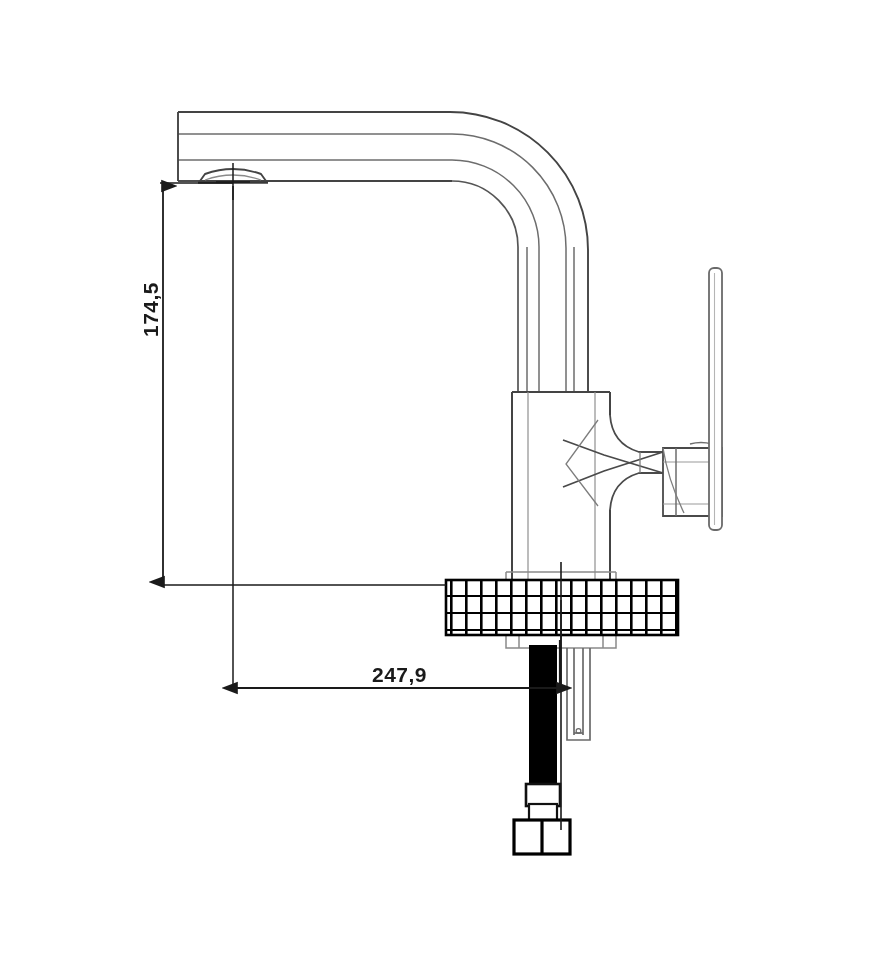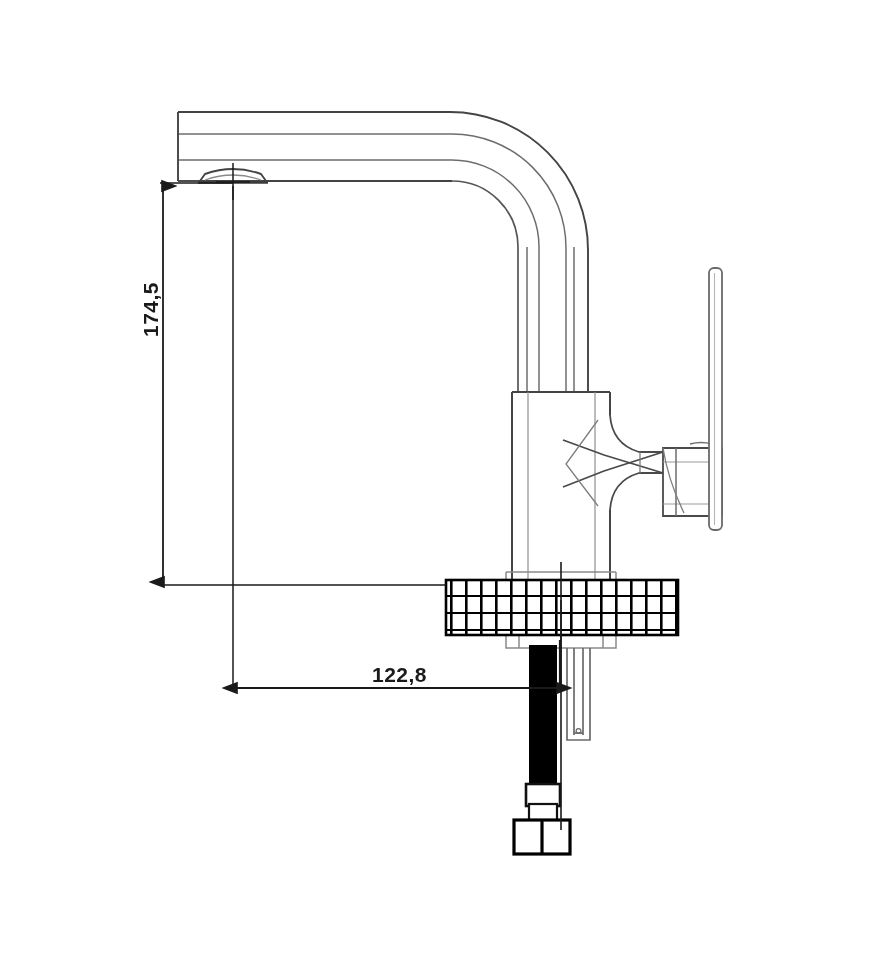--- a/index.html
+++ b/index.html
@@ -203,15 +203,15 @@
 
       <path d="M561 600 L561 685" stroke-width="1.5"></path>
 
       <path d="M236 688 L558 688" stroke-width="1.8" marker-start="url(#arrow-left)" marker-end="url(#arrow-right)"></path>
     </g>
 
   </svg>
 
   <div class="dim-text" id="dim-vertical-label">174,5</div>
 
-  <div class="dim-text" id="dim-horizontal-label">122,8</div>
+  <div class="dim-text" id="dim-horizontal-label">247,9</div>
 
 </div>
 
 </body></html>

